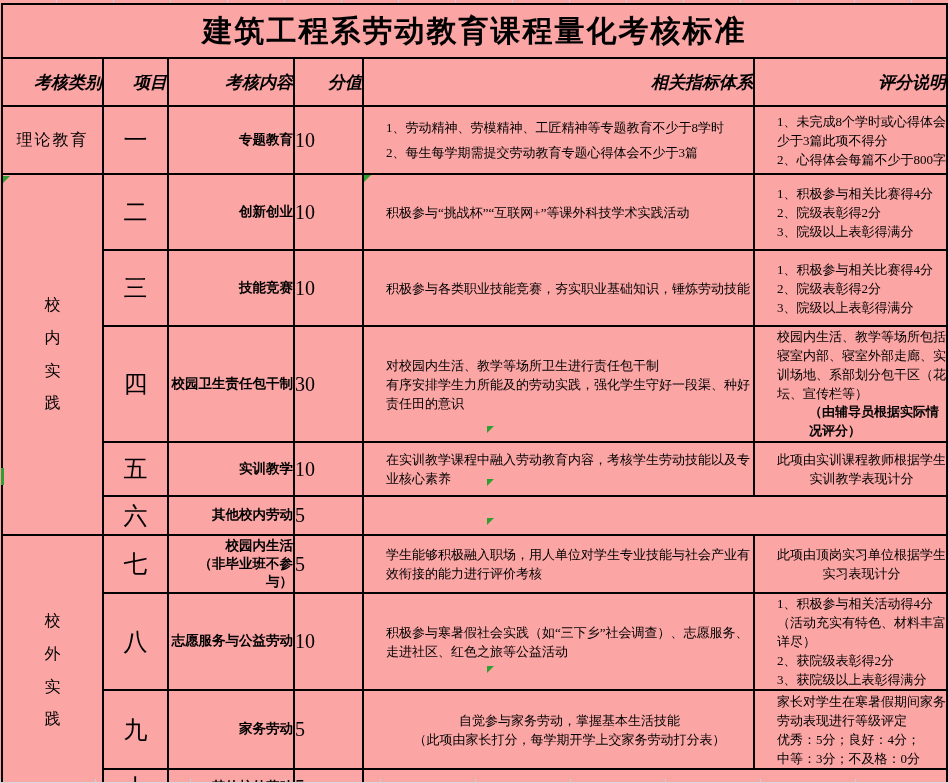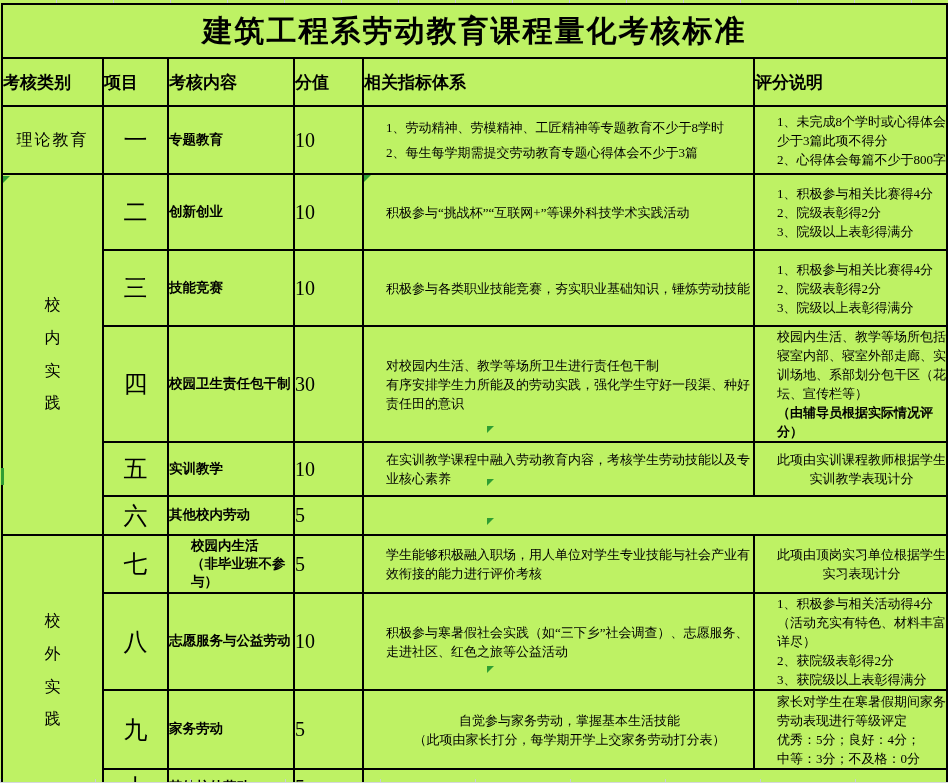--- a/index.html
+++ b/index.html
@@ -1,53 +1,53 @@
 <!DOCTYPE html>
 <html><head>
 <meta charset="utf-8">
 <style>
   html,body{margin:0;padding:0;background:#fff;}
   .canvas{
-    position:relative;width:948px;height:783px;background:#bef264;overflow:hidden;
+    position:relative;width:948px;height:783px;background:#fca5a5;overflow:hidden;
     font-family:"Liberation Serif","DejaVu Serif",serif;color:#000;
   }
   
   .grid-strip{position:absolute;left:0;width:948px;pointer-events:none;}
   .grid-strip.top{top:0;height:3px;
     background:repeating-linear-gradient(to right,transparent 0 56px,#c9ced6 56px 57px);}
   .grid-strip.bottom{top:779px;height:4px;
     background-image:linear-gradient(#d4d8de,#d4d8de),
       repeating-linear-gradient(to right,#c9ced6 0 1px,transparent 1px 95px);
     background-size:100% 1px,100% 100%;background-position:0 3px,0 0;background-repeat:no-repeat,repeat;}
   table.tbl{
     position:absolute;left:1px;top:3px;width:945px;
     border-collapse:collapse;table-layout:fixed;
   }
   .tbl td{border:2px solid #000;padding:0;vertical-align:middle;overflow:hidden;}
   .title{
     text-align:center;font-family:"Liberation Sans","DejaVu Sans",sans-serif;
     font-weight:bold;font-size:30px;letter-spacing:2px;
   }
   .head td{
-    text-align:left;font-family:"Liberation Sans","DejaVu Sans",sans-serif;
-    font-weight:bold;font-size:17px;
+    text-align:right;font-family:"Liberation Sans","DejaVu Sans",sans-serif;
+    font-weight:bold;font-size:17px;font-style:italic;
   }
   .cat{ text-align:center;font-size:16px;letter-spacing:2px;}
   .cat .vert{width:1.25em;margin:0 auto;word-break:break-all;line-height:2.05;text-align:center;letter-spacing:0;}
   .num{ text-align:center;font-size:24px;}
   .content{
-    text-align:left;font-family:"Liberation Sans","DejaVu Sans",sans-serif;
+    text-align:right;font-family:"Liberation Sans","DejaVu Sans",sans-serif;
     font-weight:bold;font-size:13.5px;line-height:1.35;
   }
   .score{ font-size:20px;margin-left:46px;}
   .ind,.notes{font-size:13px;line-height:19px;text-align:left;padding:3px 5px;}
   .ind.center,.notes.center{text-align:center;border-radius:9px;}
   .ln{display:block;padding-left:22px;}
   .ln.gap{margin-top:6px;}
-  .ln.bold{font-family:Liberation Sans, sans-serif;font-weight:bold;}
+  .ln.bold{font-family:Liberation Mono, monospace;font-weight:bold;margin-left:32px;}
   
   .gtri{position:absolute;width:0;height:0;border-top:7px solid #2f9e33;border-right:7px solid transparent;pointer-events:none;}
   .gbar{position:absolute;width:3px;height:17px;background:#2f9e33;pointer-events:none;}
 </style>
 </head>
 <body>
 
 <div class="canvas">
   <div class="grid-strip top"></div>
 

